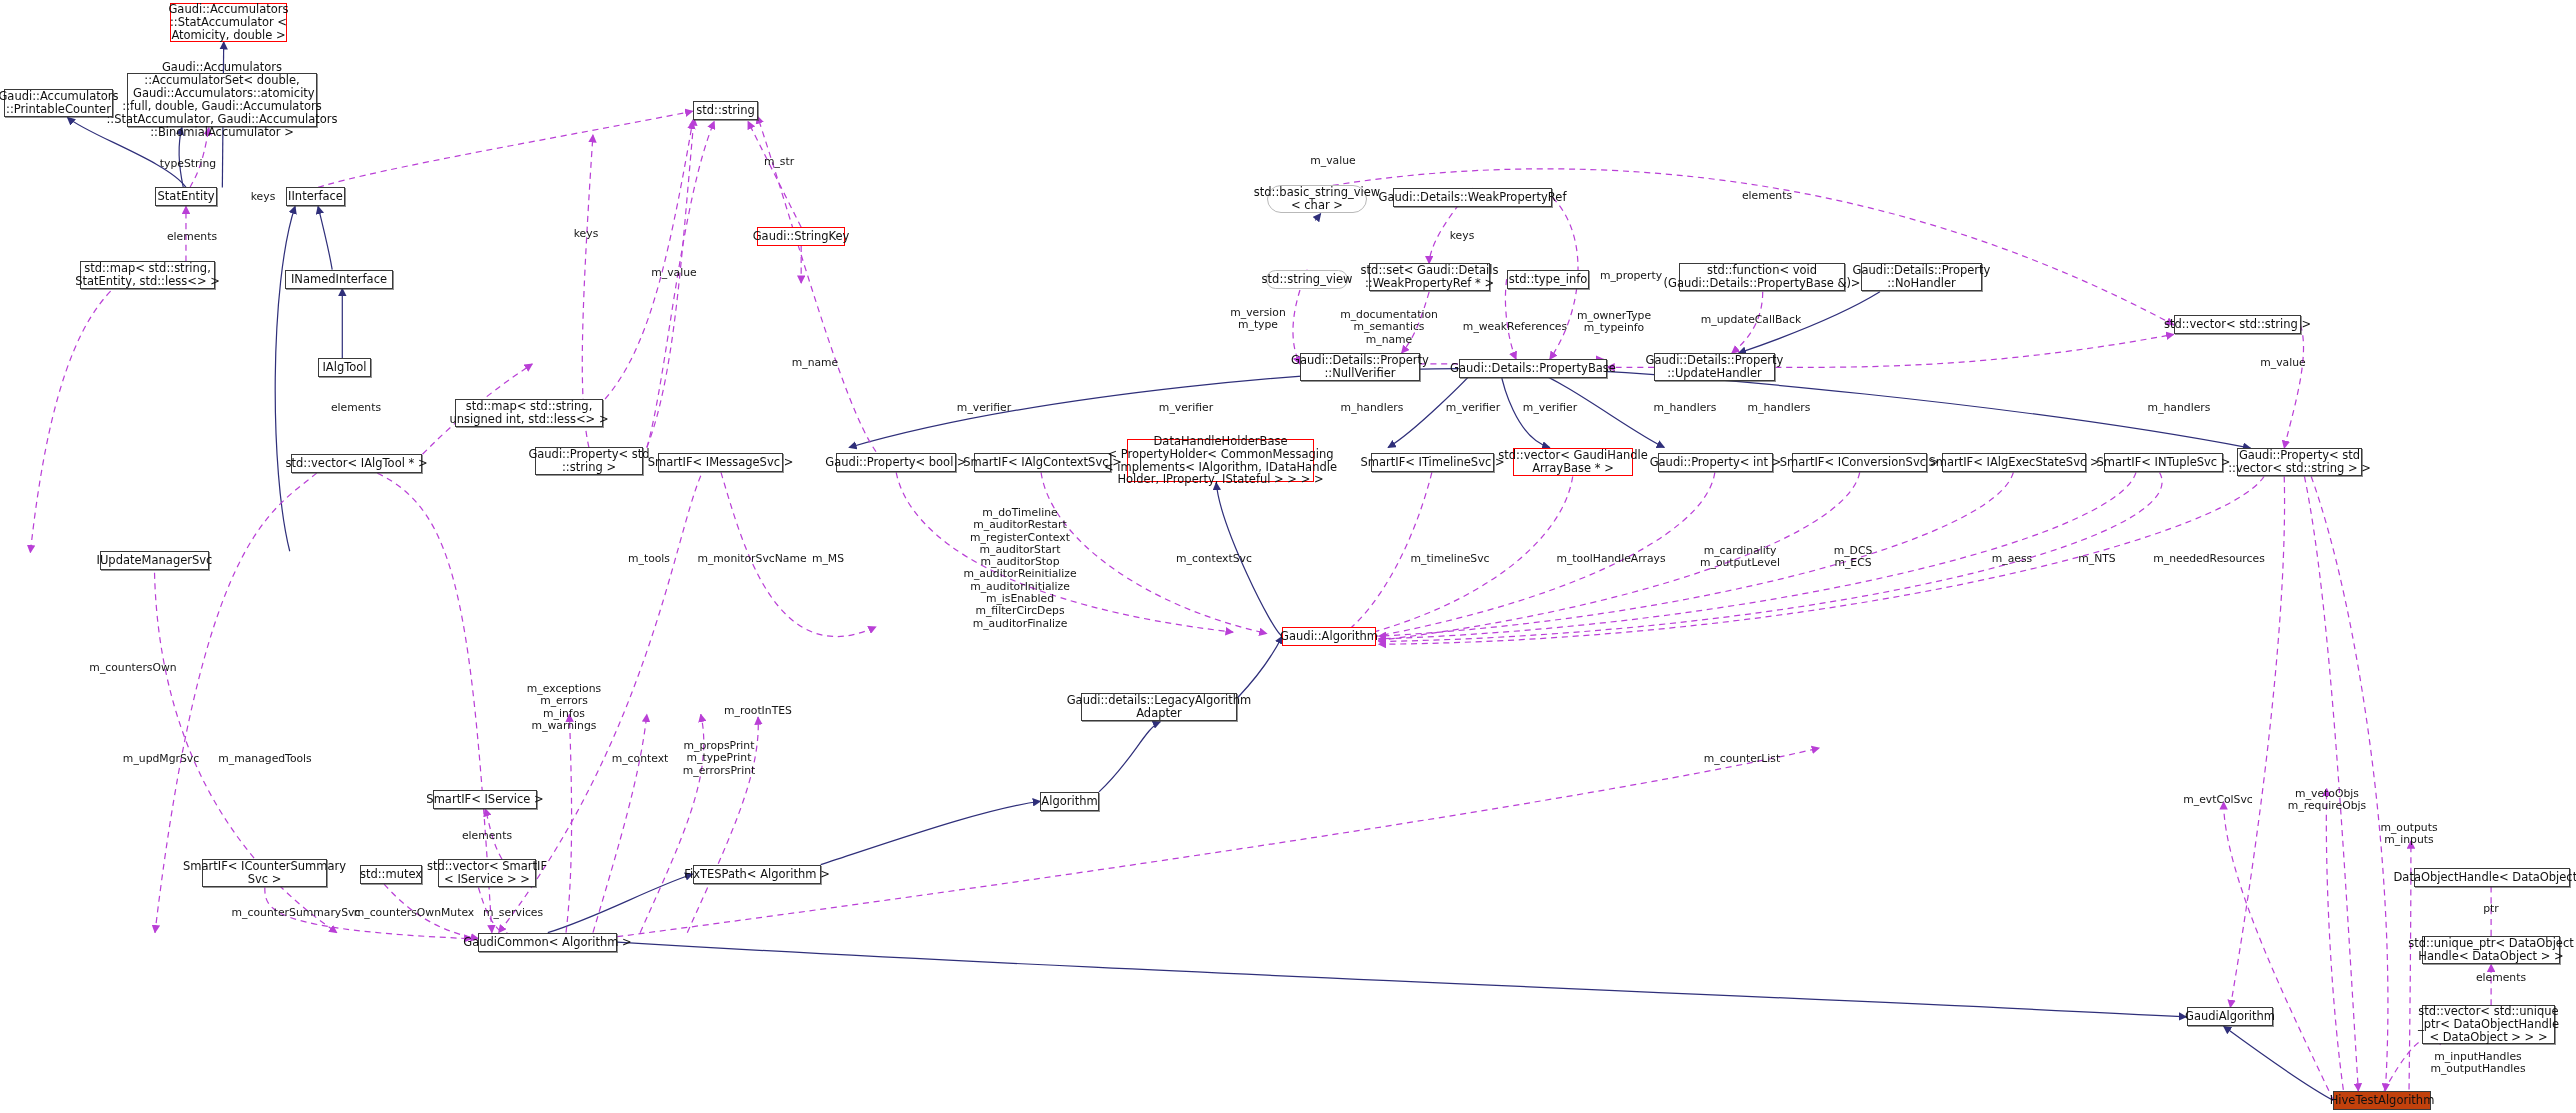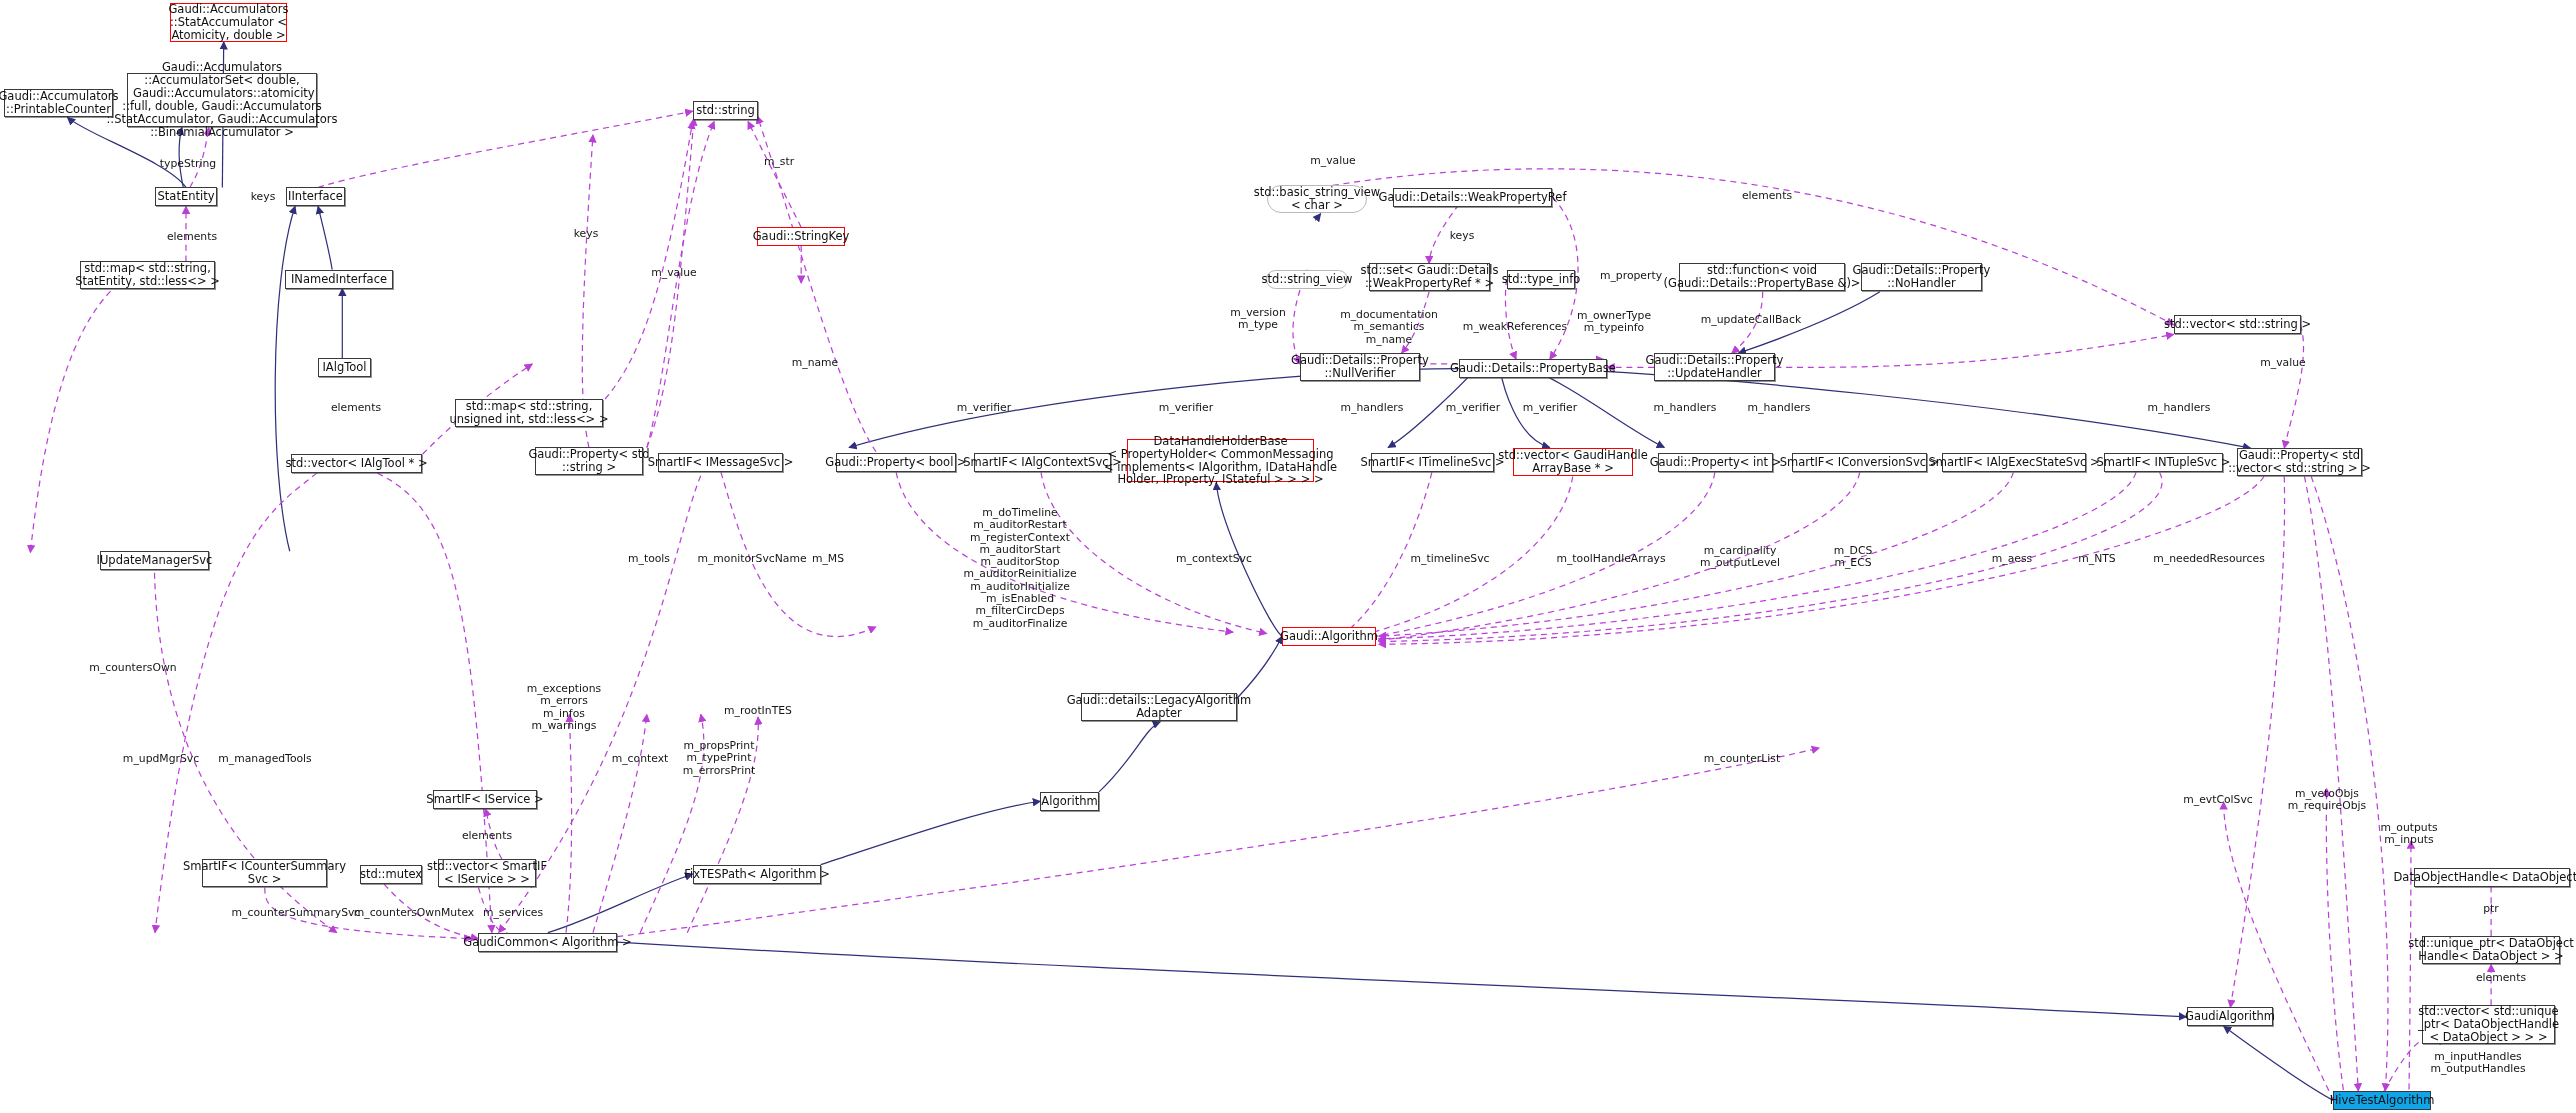--- a/index.html
+++ b/index.html
@@ -42,21 +42,21 @@
   .node.red {
     border-color: #ff0000;
     box-shadow: none;
   }
   .node.grey-border {
     border-color: #b9b9b9;
     box-shadow: none;
     border-radius: 14px;
   }
   .node.filled {
-    background: #0ea5e9;
+    background: #c2410c;
     border-color: #3a3a3a;
     box-shadow: none;
   }
   .edge-label {
     position: absolute;
     font-size: 10.8px;
     color: #151515;
     line-height: 1.14;
     white-space: pre;
     text-align: center;
@@ -192,21 +192,21 @@
       <div class="node red" style="left: 1127px; top: 439px; width: 187px; height: 43px;">DataHandleHolderBase
 &lt; PropertyHolder&lt; CommonMessaging
 &lt; implements&lt; IAlgorithm, IDataHandle
 Holder, IProperty, IStateful &gt; &gt; &gt; &gt;</div>
       <div class="node grey-border" style="left: 1267px; top: 185px; width: 100px; height: 28px;">std::basic_string_view
 &lt; char &gt;</div>
       <div class="node" style="left: 1393px; top: 188px; width: 159px; height: 19px;">Gaudi::Details::WeakPropertyRef</div>
       <div class="node grey-border" style="left: 1266px; top: 270px; width: 82px; height: 19px;">std::string_view</div>
       <div class="node" style="left: 1369px; top: 263px; width: 121px; height: 28px;">std::set&lt; Gaudi::Details
 ::WeakPropertyRef * &gt;</div>
-      <div class="node" style="left: 1507px; top: 270px; width: 68px; height: 19px;">std::type_info</div>
+      <div class="node" style="left: 1507px; top: 270px; width: 82px; height: 19px;">std::type_info</div>
       <div class="node" style="left: 1679px; top: 263px; width: 166px; height: 28px;">std::function&lt; void
 (Gaudi::Details::PropertyBase &amp;)&gt;</div>
       <div class="node" style="left: 1861px; top: 263px; width: 121px; height: 28px;">Gaudi::Details::Property
 ::NoHandler</div>
       <div class="node" style="left: 1300px; top: 353px; width: 120px; height: 28px;">Gaudi::Details::Property
 ::NullVerifier</div>
       <div class="node" style="left: 1459px; top: 359px; width: 148px; height: 19px;">Gaudi::Details::PropertyBase</div>
       <div class="node" style="left: 1654px; top: 353px; width: 121px; height: 28px;">Gaudi::Details::Property
 ::UpdateHandler</div>
       <div class="node" style="left: 2174px; top: 315px; width: 127px; height: 19px;">std::vector&lt; std::string &gt;</div>

